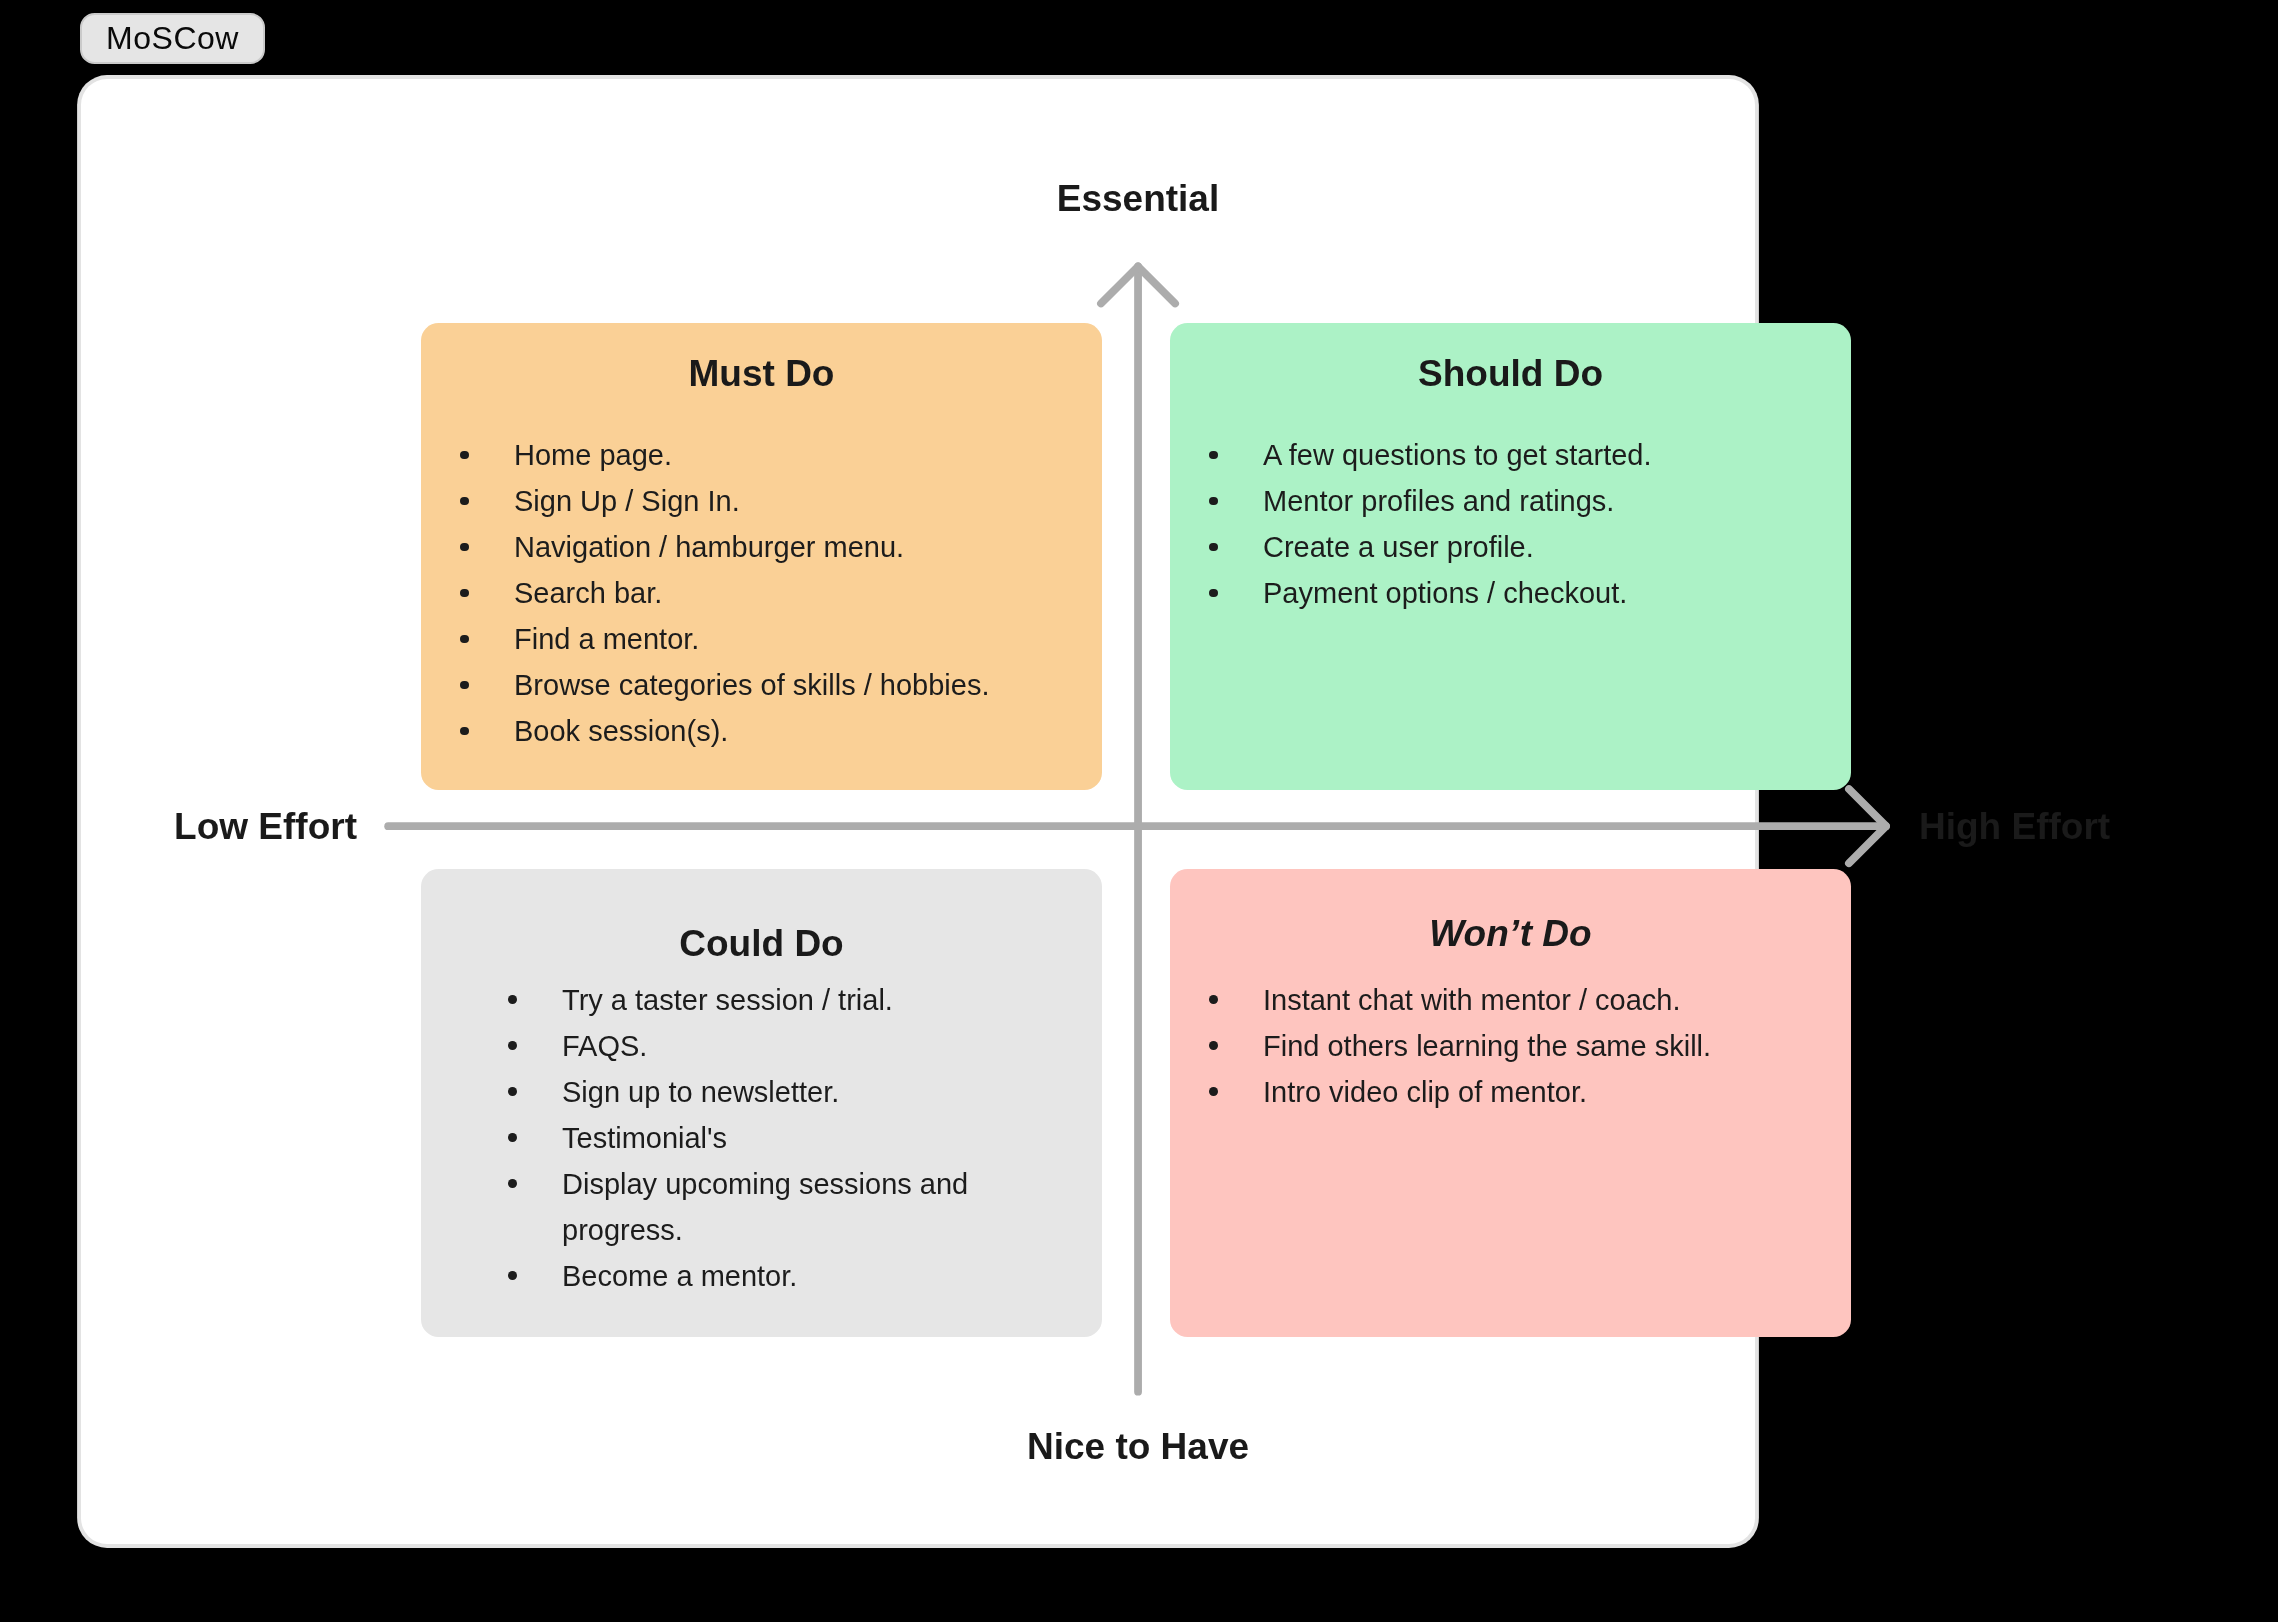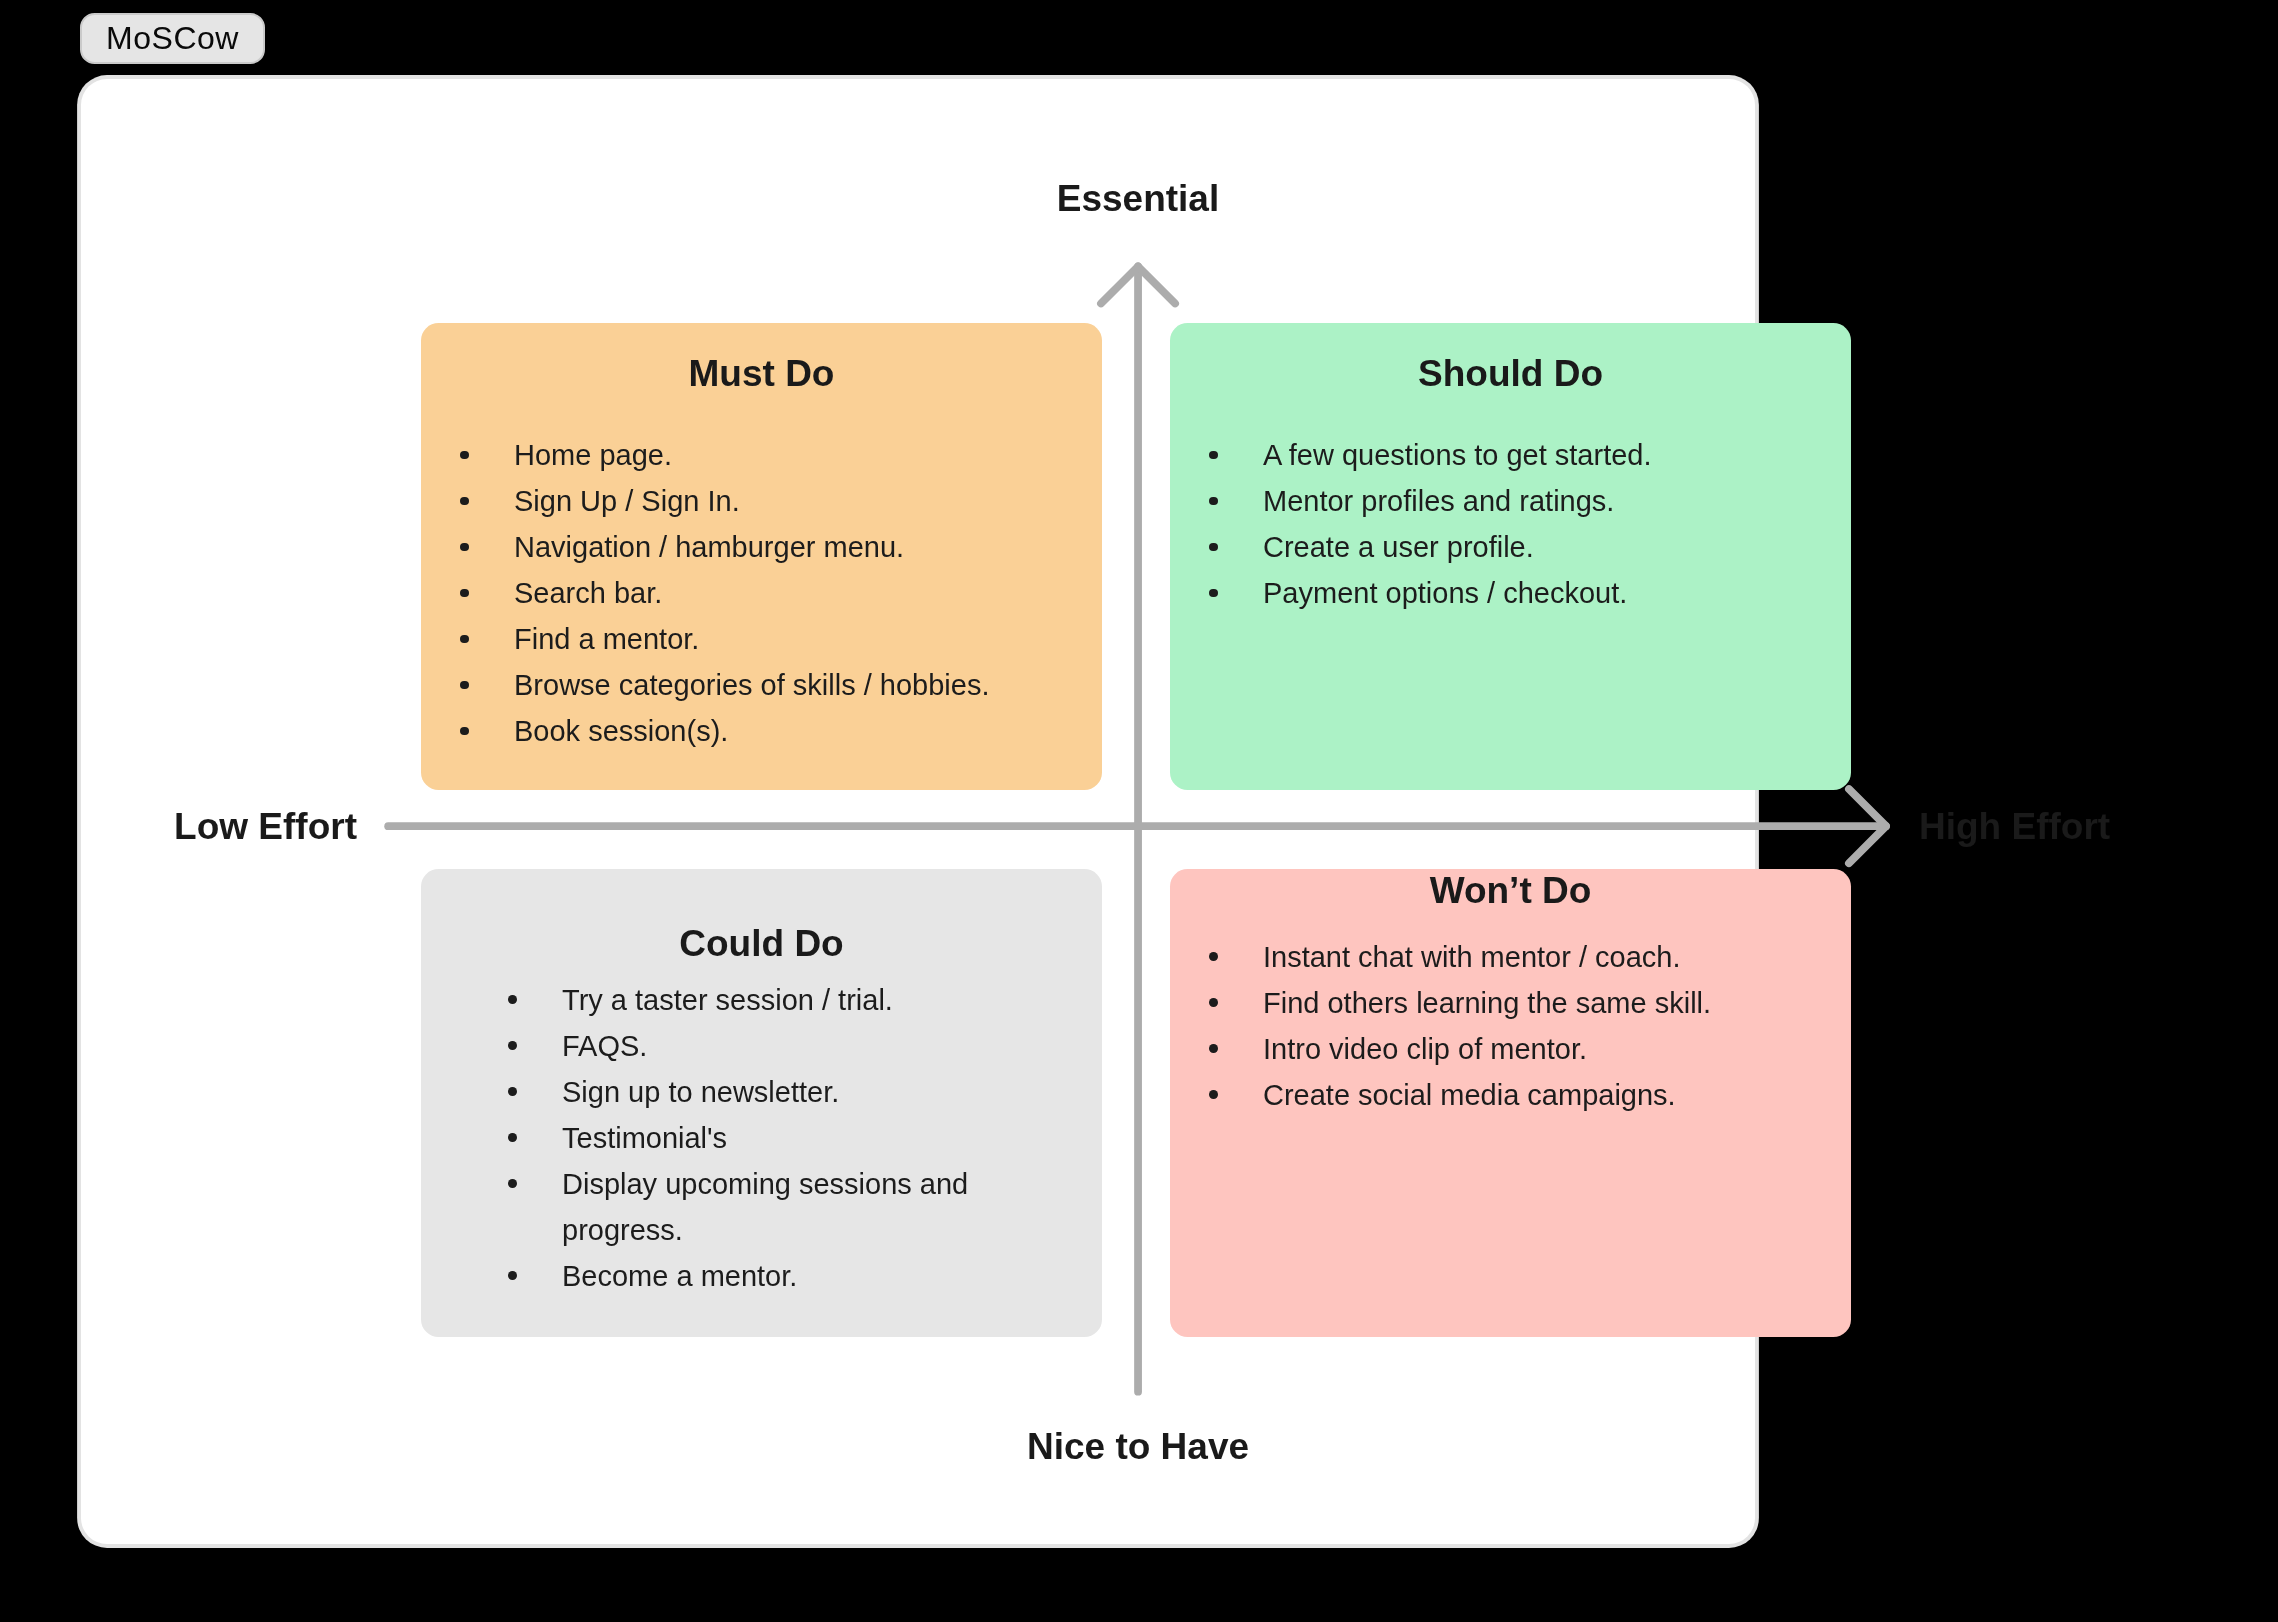--- a/index.html
+++ b/index.html
@@ -83,21 +83,21 @@
     margin: 0;
     text-align: center;
     font-size: 37px;
     font-weight: 700;
     color: #1A1A1A;
     line-height: 43px;
   }
   .q-must   .q-title { padding-top: 29px; padding-bottom: 37px; }
   .q-should .q-title { padding-top: 29px; padding-bottom: 37px; }
   .q-could  .q-title { padding-top: 53px; padding-bottom: 11.7px; }
-  .q-wont   .q-title { padding-bottom: 21.5px; }
+  .q-wont   .q-title { padding-top: 43px; padding-bottom: 21.5px; font-style: italic; }
 
   .q-list {
     margin: 0;
     padding: 0;
     list-style: none;
     font-size: 29px;
     line-height: 46px;
     color: #1C1C1C;
   }
   .q-could .q-list { width: 546px; margin-left: 48px; }
@@ -173,19 +173,18 @@
           <li>Become a mentor.</li>
         </ul>
     </div>
 
     <div class="quadrant q-wont" style="background: rgb(254, 197, 191);">
       <h2 class="q-title">Won’t Do</h2>
       <ul class="q-list">
           <li>Instant chat with mentor / coach.</li>
           <li>Find others learning the same skill.</li>
           <li>Intro video clip of mentor.</li>
-          <li>Create social media campaigns.</li>
         </ul>
     </div>
 
   </div>
 </div>
 
 
 </body></html>

